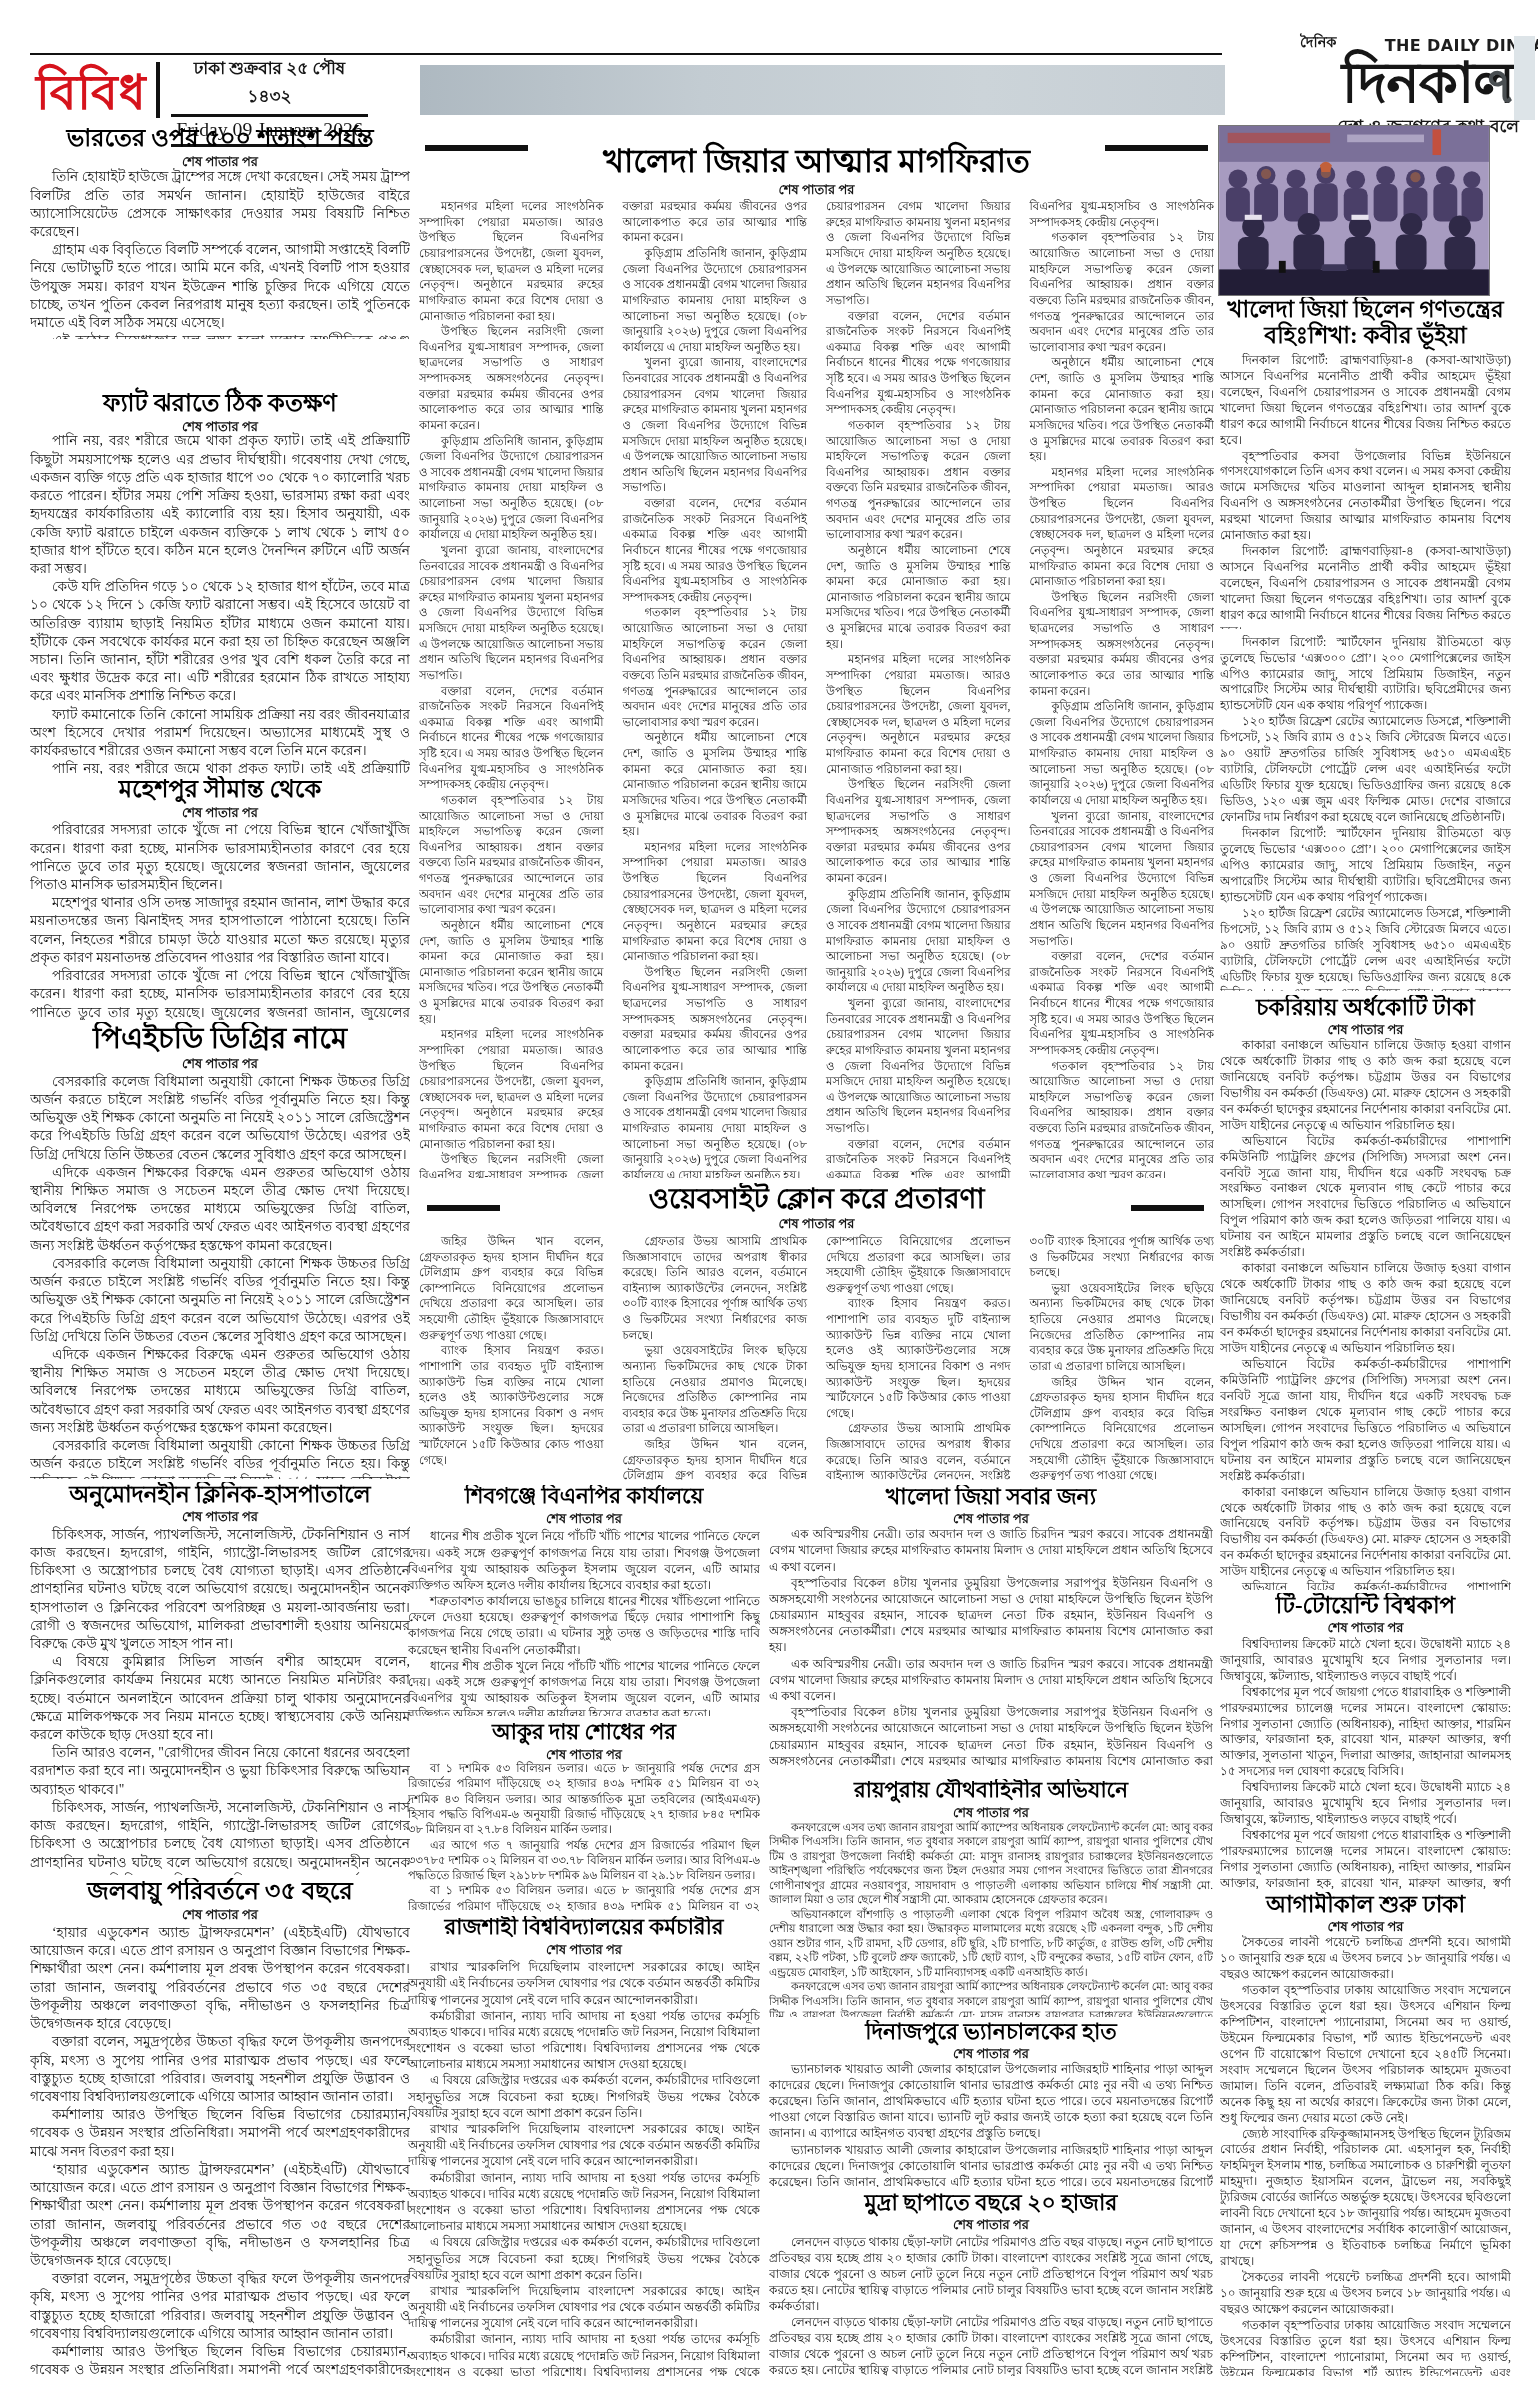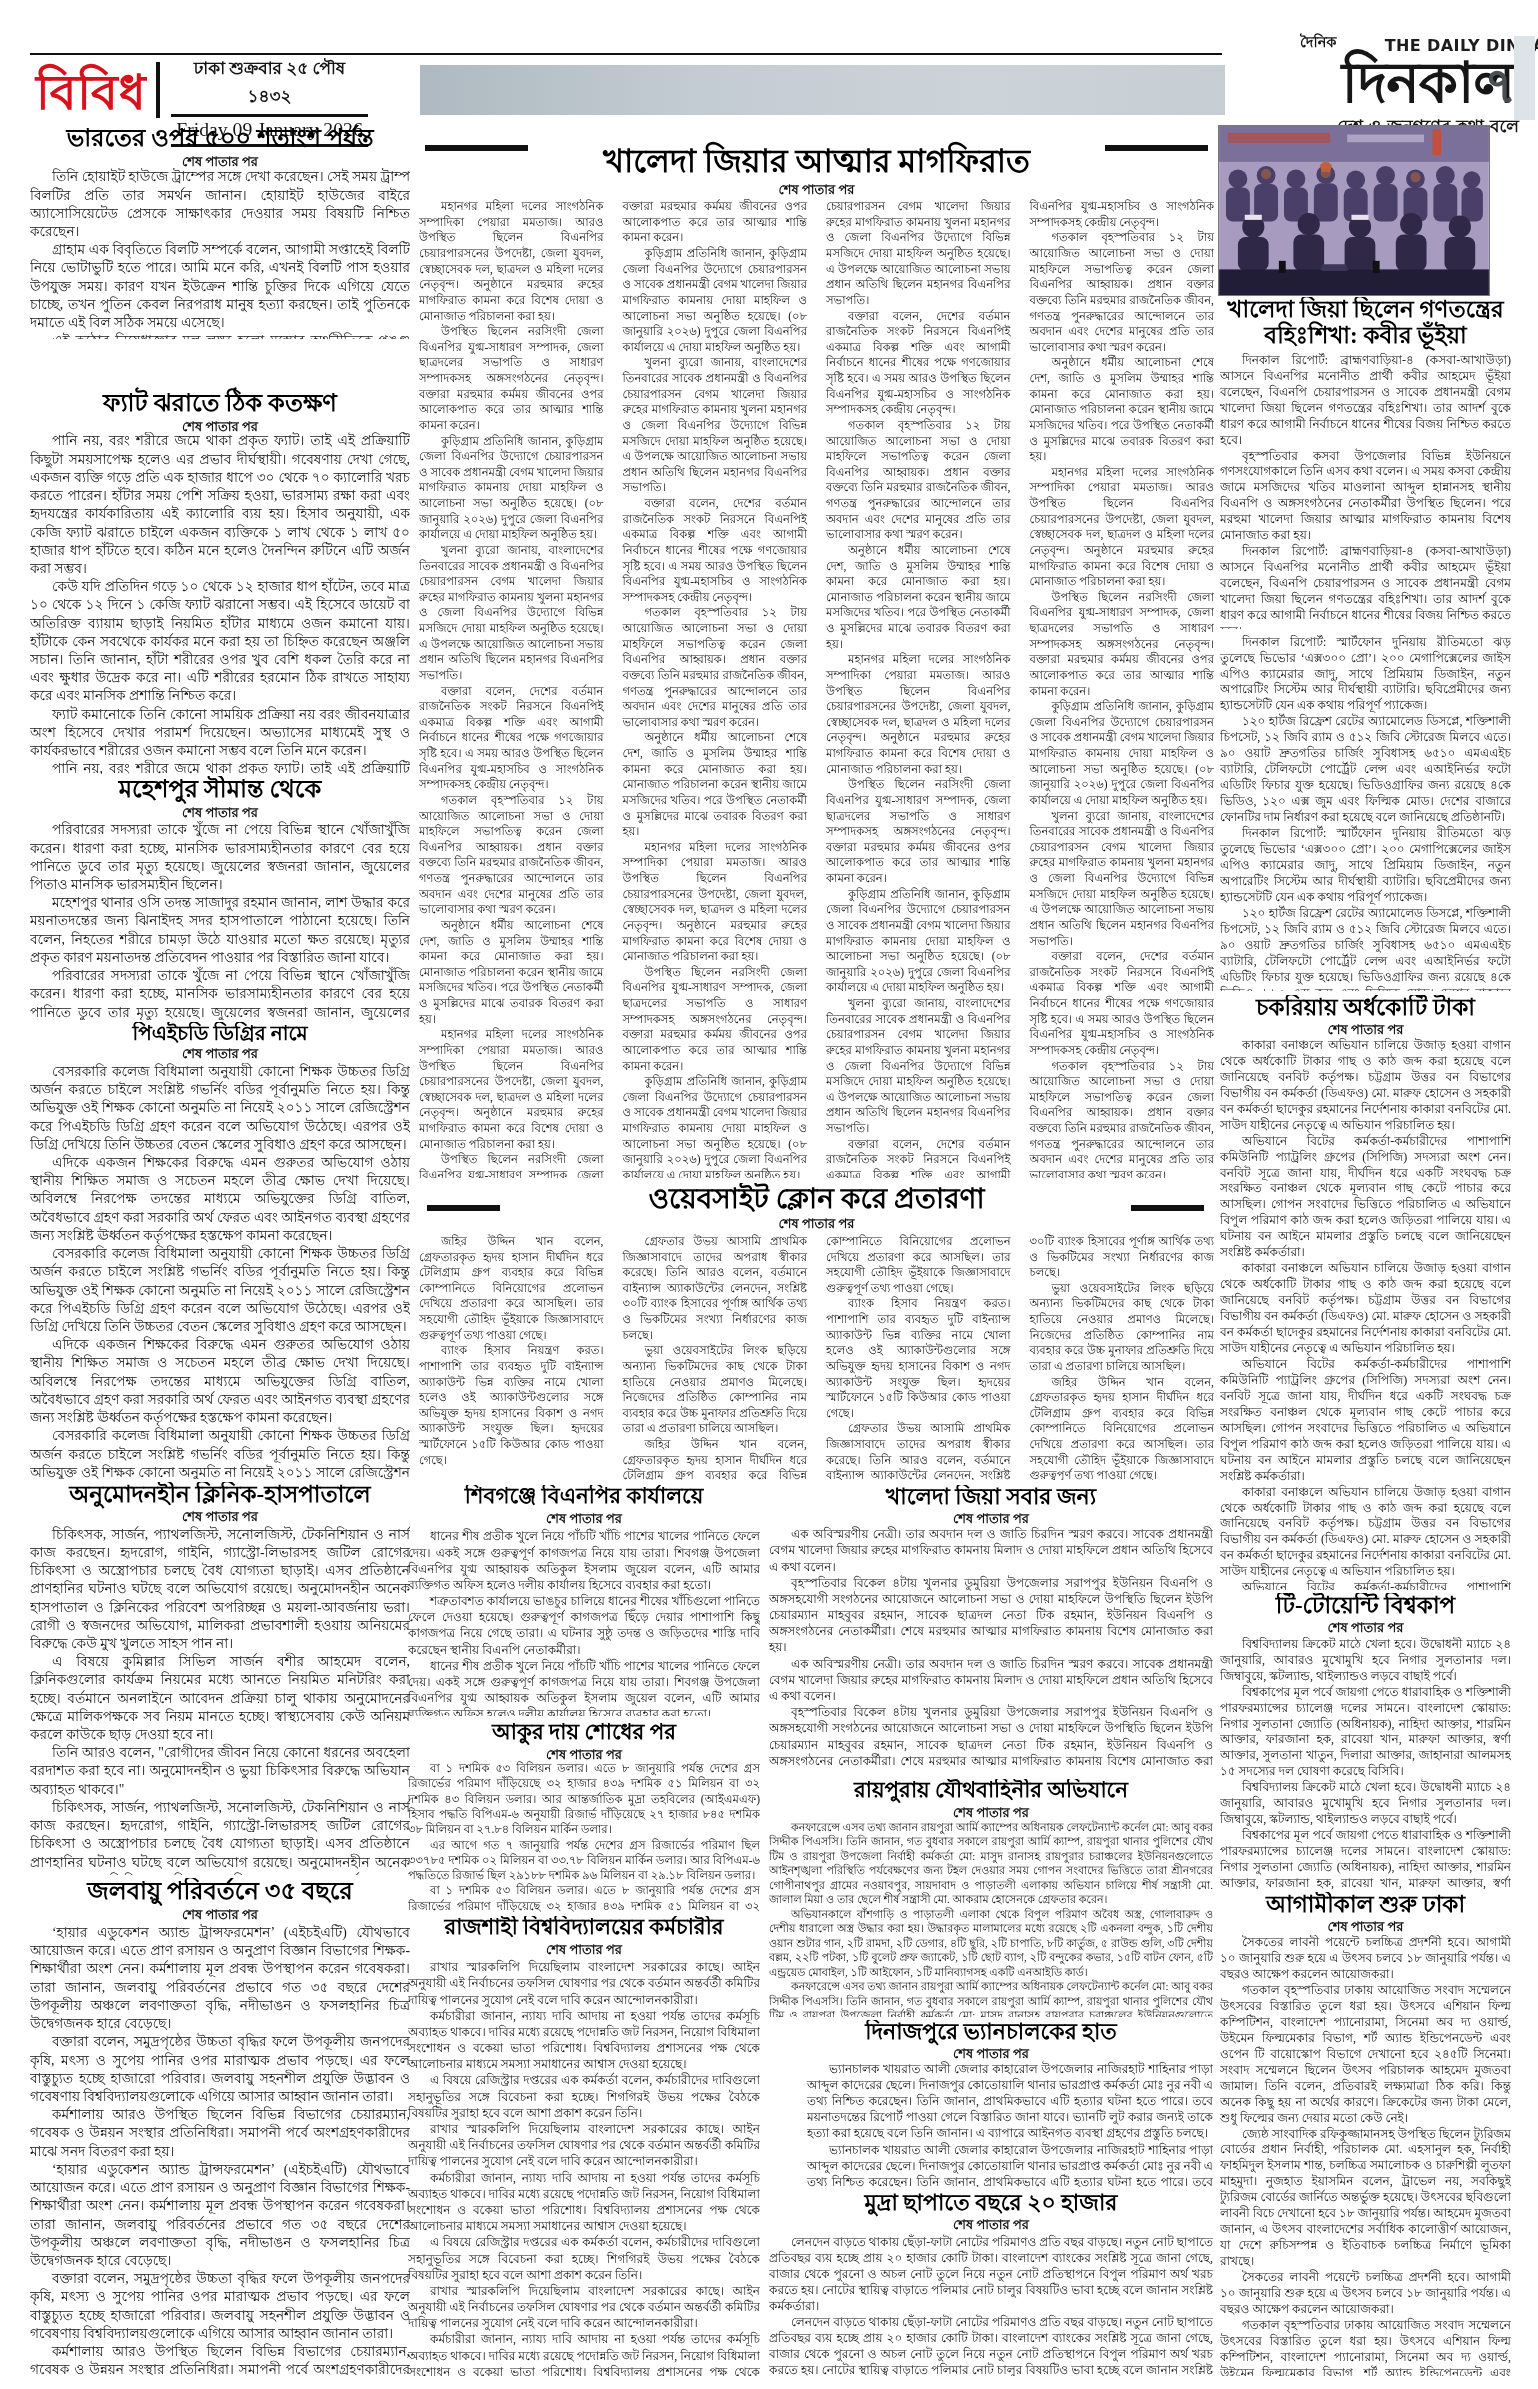--- a/index.html
+++ b/index.html
@@ -144,21 +144,21 @@
     <h2 style="font-size:24px;">মহেশপুর সীমান্ত থেকে</h2>
     <div class="cont">শেষ পাতার পর</div>
     <div class="body" style="font-size:13.7px;line-height:1.33;">
         <p>পরিবারের সদস্যরা তাকে খুঁজে না পেয়ে বিভিন্ন স্থানে খোঁজাখুঁজি করেন। ধারণা করা হচ্ছে, মানসিক ভারসাম্যহীনতার কারণে বের হয়ে পানিতে ডুবে তার মৃত্যু হয়েছে। জুয়েলের স্বজনরা জানান, জুয়েলের পিতাও মানসিক ভারসম্যহীন ছিলেন।</p>
         <p>মহেশপুর থানার ওসি তদন্ত সাজাদুর রহমান জানান, লাশ উদ্ধার করে ময়নাতদন্তের জন্য ঝিনাইদহ সদর হাসপাতালে পাঠানো হয়েছে। তিনি বলেন, নিহতের শরীরে চামড়া উঠে যাওয়ার মতো ক্ষত রয়েছে। মৃত্যুর প্রকৃত কারণ ময়নাতদন্ত প্রতিবেদন পাওয়ার পর বিস্তারিত জানা যাবে।</p>
         <p>পরিবারের সদস্যরা তাকে খুঁজে না পেয়ে বিভিন্ন স্থানে খোঁজাখুঁজি করেন। ধারণা করা হচ্ছে, মানসিক ভারসাম্যহীনতার কারণে বের হয়ে পানিতে ডুবে তার মৃত্যু হয়েছে। জুয়েলের স্বজনরা জানান, জুয়েলের পিতাও মানসিক ভারসম্যহীন ছিলেন।</p>
       </div>
   </section>
 
   <section class="art" style="left:30px;top:1022px;width:380px;height:457px;">
-    <h2 style="font-size:20px;">পিএইচডি ডিগ্রির নামে</h2>
+    <h2 style="font-size:29px;">পিএইচডি ডিগ্রির নামে</h2>
     <div class="cont">শেষ পাতার পর</div>
     <div class="body" style="font-size:13.7px;line-height:1.33;">
         <p>বেসরকারি কলেজ বিধিমালা অনুযায়ী কোনো শিক্ষক উচ্চতর ডিগ্রি অর্জন করতে চাইলে সংশ্লিষ্ট গভর্নিং বডির পূর্বানুমতি নিতে হয়। কিন্তু অভিযুক্ত ওই শিক্ষক কোনো অনুমতি না নিয়েই ২০১১ সালে রেজিস্ট্রেশন করে পিএইচডি ডিগ্রি গ্রহণ করেন বলে অভিযোগ উঠেছে। এরপর ওই ডিগ্রি দেখিয়ে তিনি উচ্চতর বেতন স্কেলের সুবিধাও গ্রহণ করে আসছেন।</p>
         <p>এদিকে একজন শিক্ষকের বিরুদ্ধে এমন গুরুতর অভিযোগ ওঠায় স্থানীয় শিক্ষিত সমাজ ও সচেতন মহলে তীব্র ক্ষোভ দেখা দিয়েছে। অবিলম্বে নিরপেক্ষ তদন্তের মাধ্যমে অভিযুক্তের ডিগ্রি বাতিল, অবৈধভাবে গ্রহণ করা সরকারি অর্থ ফেরত এবং আইনগত ব্যবস্থা গ্রহণের জন্য সংশ্লিষ্ট ঊর্ধ্বতন কর্তৃপক্ষের হস্তক্ষেপ কামনা করেছেন।</p>
         <p>বেসরকারি কলেজ বিধিমালা অনুযায়ী কোনো শিক্ষক উচ্চতর ডিগ্রি অর্জন করতে চাইলে সংশ্লিষ্ট গভর্নিং বডির পূর্বানুমতি নিতে হয়। কিন্তু অভিযুক্ত ওই শিক্ষক কোনো অনুমতি না নিয়েই ২০১১ সালে রেজিস্ট্রেশন করে পিএইচডি ডিগ্রি গ্রহণ করেন বলে অভিযোগ উঠেছে। এরপর ওই ডিগ্রি দেখিয়ে তিনি উচ্চতর বেতন স্কেলের সুবিধাও গ্রহণ করে আসছেন।</p>
         <p>এদিকে একজন শিক্ষকের বিরুদ্ধে এমন গুরুতর অভিযোগ ওঠায় স্থানীয় শিক্ষিত সমাজ ও সচেতন মহলে তীব্র ক্ষোভ দেখা দিয়েছে। অবিলম্বে নিরপেক্ষ তদন্তের মাধ্যমে অভিযুক্তের ডিগ্রি বাতিল, অবৈধভাবে গ্রহণ করা সরকারি অর্থ ফেরত এবং আইনগত ব্যবস্থা গ্রহণের জন্য সংশ্লিষ্ট ঊর্ধ্বতন কর্তৃপক্ষের হস্তক্ষেপ কামনা করেছেন।</p>
         <p>বেসরকারি কলেজ বিধিমালা অনুযায়ী কোনো শিক্ষক উচ্চতর ডিগ্রি অর্জন করতে চাইলে সংশ্লিষ্ট গভর্নিং বডির পূর্বানুমতি নিতে হয়। কিন্তু অভিযুক্ত ওই শিক্ষক কোনো অনুমতি না নিয়েই ২০১১ সালে রেজিস্ট্রেশন করে পিএইচডি ডিগ্রি গ্রহণ করেন বলে অভিযোগ উঠেছে। এরপর ওই ডিগ্রি দেখিয়ে তিনি উচ্চতর বেতন স্কেলের সুবিধাও গ্রহণ করে আসছেন।</p>
       </div>
   </section>
 
@@ -296,21 +296,21 @@
     <div class="body" style="font-size:11px;line-height:1.32;">
         <p>কনফারেন্সে এসব তথ্য জানান রায়পুরা আর্মি ক্যাম্পের অধিনায়ক লেফটেন্যান্ট কর্নেল মো: আবু বকর সিদ্দীক পিএসসি। তিনি জানান, গত বুধবার সকালে রায়পুরা আর্মি ক্যাম্প, রায়পুরা থানার পুলিশের যৌথ টিম ও রায়পুরা উপজেলা নির্বাহী কর্মকর্তা মো: মাসুদ রানাসহ রায়পুরার চরাঞ্চলের ইউনিয়নগুলোতে আইনশৃঙ্খলা পরিস্থিতি পর্যবেক্ষণের জন্য টহল দেওয়ার সময় গোপন সংবাদের ভিত্তিতে তারা শ্রীনগরের গোপীনাথপুর গ্রামের নওয়াবপুর, সায়দাবাদ ও পাড়াতলী এলাকায় অভিযান চালিয়ে শীর্ষ সন্ত্রাসী মো. জালাল মিয়া ও তার ছেলে শীর্ষ সন্ত্রাসী মো. আকরাম হোসেনকে গ্রেফতার করেন।</p>
         <p>অভিযানকালে বাঁশগাড়ি ও পাড়াতলী এলাকা থেকে বিপুল পরিমাণ অবৈধ অস্ত্র, গোলাবারুদ ও দেশীয় ধারালো অস্ত্র উদ্ধার করা হয়। উদ্ধারকৃত মালামালের মধ্যে রয়েছে ২টি একনলা বন্দুক, ১টি দেশীয় ওয়ান শুটার গান, ২টি রামদা, ২টি ডেগার, ৪টি ছুরি, ২টি চাপাতি, ৮টি কার্তুজ, ৫ রাউন্ড গুলি, ৩টি দেশীয় বল্লম, ২২টি পটকা, ১টি বুলেট প্রুফ জ্যাকেট, ১টি ছোট ব্যাগ, ২টি বন্দুকের কভার, ১৫টি বাটন ফোন, ৫টি এন্ড্রয়েড মোবাইল, ১টি আইফোন, ১টি মানিব্যাগসহ একটি এনআইডি কার্ড।</p>
         <p>কনফারেন্সে এসব তথ্য জানান রায়পুরা আর্মি ক্যাম্পের অধিনায়ক লেফটেন্যান্ট কর্নেল মো: আবু বকর সিদ্দীক পিএসসি। তিনি জানান, গত বুধবার সকালে রায়পুরা আর্মি ক্যাম্প, রায়পুরা থানার পুলিশের যৌথ টিম ও রায়পুরা উপজেলা নির্বাহী কর্মকর্তা মো: মাসুদ রানাসহ রায়পুরার চরাঞ্চলের ইউনিয়নগুলোতে আইনশৃঙ্খলা পরিস্থিতি পর্যবেক্ষণের জন্য টহল দেওয়ার সময় গোপন সংবাদের ভিত্তিতে তারা শ্রীনগরের গোপীনাথপুর গ্রামের নওয়াবপুর, সায়দাবাদ ও পাড়াতলী এলাকায় অভিযান চালিয়ে শীর্ষ সন্ত্রাসী মো. জালাল মিয়া ও তার ছেলে শীর্ষ সন্ত্রাসী মো. আকরাম হোসেনকে গ্রেফতার করেন।</p>
       </div>
   </section>
 
   <section class="art" style="left:769px;top:2020px;width:444px;height:167px;">
     <h2 style="font-size:22px;">দিনাজপুরে ভ্যানচালকের হাত</h2>
     <div class="cont">শেষ পাতার পর</div>
-    <div class="body" style="font-size:12px;line-height:1.34;margin-left:38px;">
+    <div class="body" style="font-size:12px;line-height:1.34;">
         <p>ভ্যানচালক খায়রাত আলী জেলার কাহারোল উপজেলার নাজিরহাট শাহিনার পাড়া আব্দুল কাদেরের ছেলে। দিনাজপুর কোতোয়ালি থানার ভারপ্রাপ্ত কর্মকর্তা মোঃ নুর নবী এ তথ্য নিশ্চিত করেছেন। তিনি জানান, প্রাথমিকভাবে এটি হত্যার ঘটনা হতে পারে। তবে ময়নাতদন্তের রিপোর্ট পাওয়া গেলে বিস্তারিত জানা যাবে। ভ্যানটি লুট করার জন্যই তাকে হত্যা করা হয়েছে বলে তিনি জানান। এ ব্যাপারে আইনগত ব্যবস্থা গ্রহণের প্রস্তুতি চলছে।</p>
         <p>ভ্যানচালক খায়রাত আলী জেলার কাহারোল উপজেলার নাজিরহাট শাহিনার পাড়া আব্দুল কাদেরের ছেলে। দিনাজপুর কোতোয়ালি থানার ভারপ্রাপ্ত কর্মকর্তা মোঃ নুর নবী এ তথ্য নিশ্চিত করেছেন। তিনি জানান, প্রাথমিকভাবে এটি হত্যার ঘটনা হতে পারে। তবে ময়নাতদন্তের রিপোর্ট পাওয়া গেলে বিস্তারিত জানা যাবে। ভ্যানটি লুট করার জন্যই তাকে হত্যা করা হয়েছে বলে তিনি জানান। এ ব্যাপারে আইনগত ব্যবস্থা গ্রহণের প্রস্তুতি চলছে।</p>
       </div>
   </section>
 
   <section class="art" style="left:769px;top:2191px;width:444px;height:185px;">
     <h2 style="font-size:22px;">মুদ্রা ছাপাতে বছরে ২০ হাজার</h2>
     <div class="cont">শেষ পাতার পর</div>
     <div class="body" style="font-size:12px;line-height:1.34;">
         <p>লেনদেন বাড়তে থাকায় ছেঁড়া-ফাটা নোটের পরিমাণও প্রতি বছর বাড়ছে। নতুন নোট ছাপাতে প্রতিবছর ব্যয় হচ্ছে প্রায় ২০ হাজার কোটি টাকা। বাংলাদেশ ব্যাংকের সংশ্লিষ্ট সূত্রে জানা গেছে, বাজার থেকে পুরনো ও অচল নোট তুলে নিয়ে নতুন নোট প্রতিস্থাপনে বিপুল পরিমাণ অর্থ খরচ করতে হয়। নোটের স্থায়িত্ব বাড়াতে পলিমার নোট চালুর বিষয়টিও ভাবা হচ্ছে বলে জানান সংশ্লিষ্ট কর্মকর্তারা।</p>

